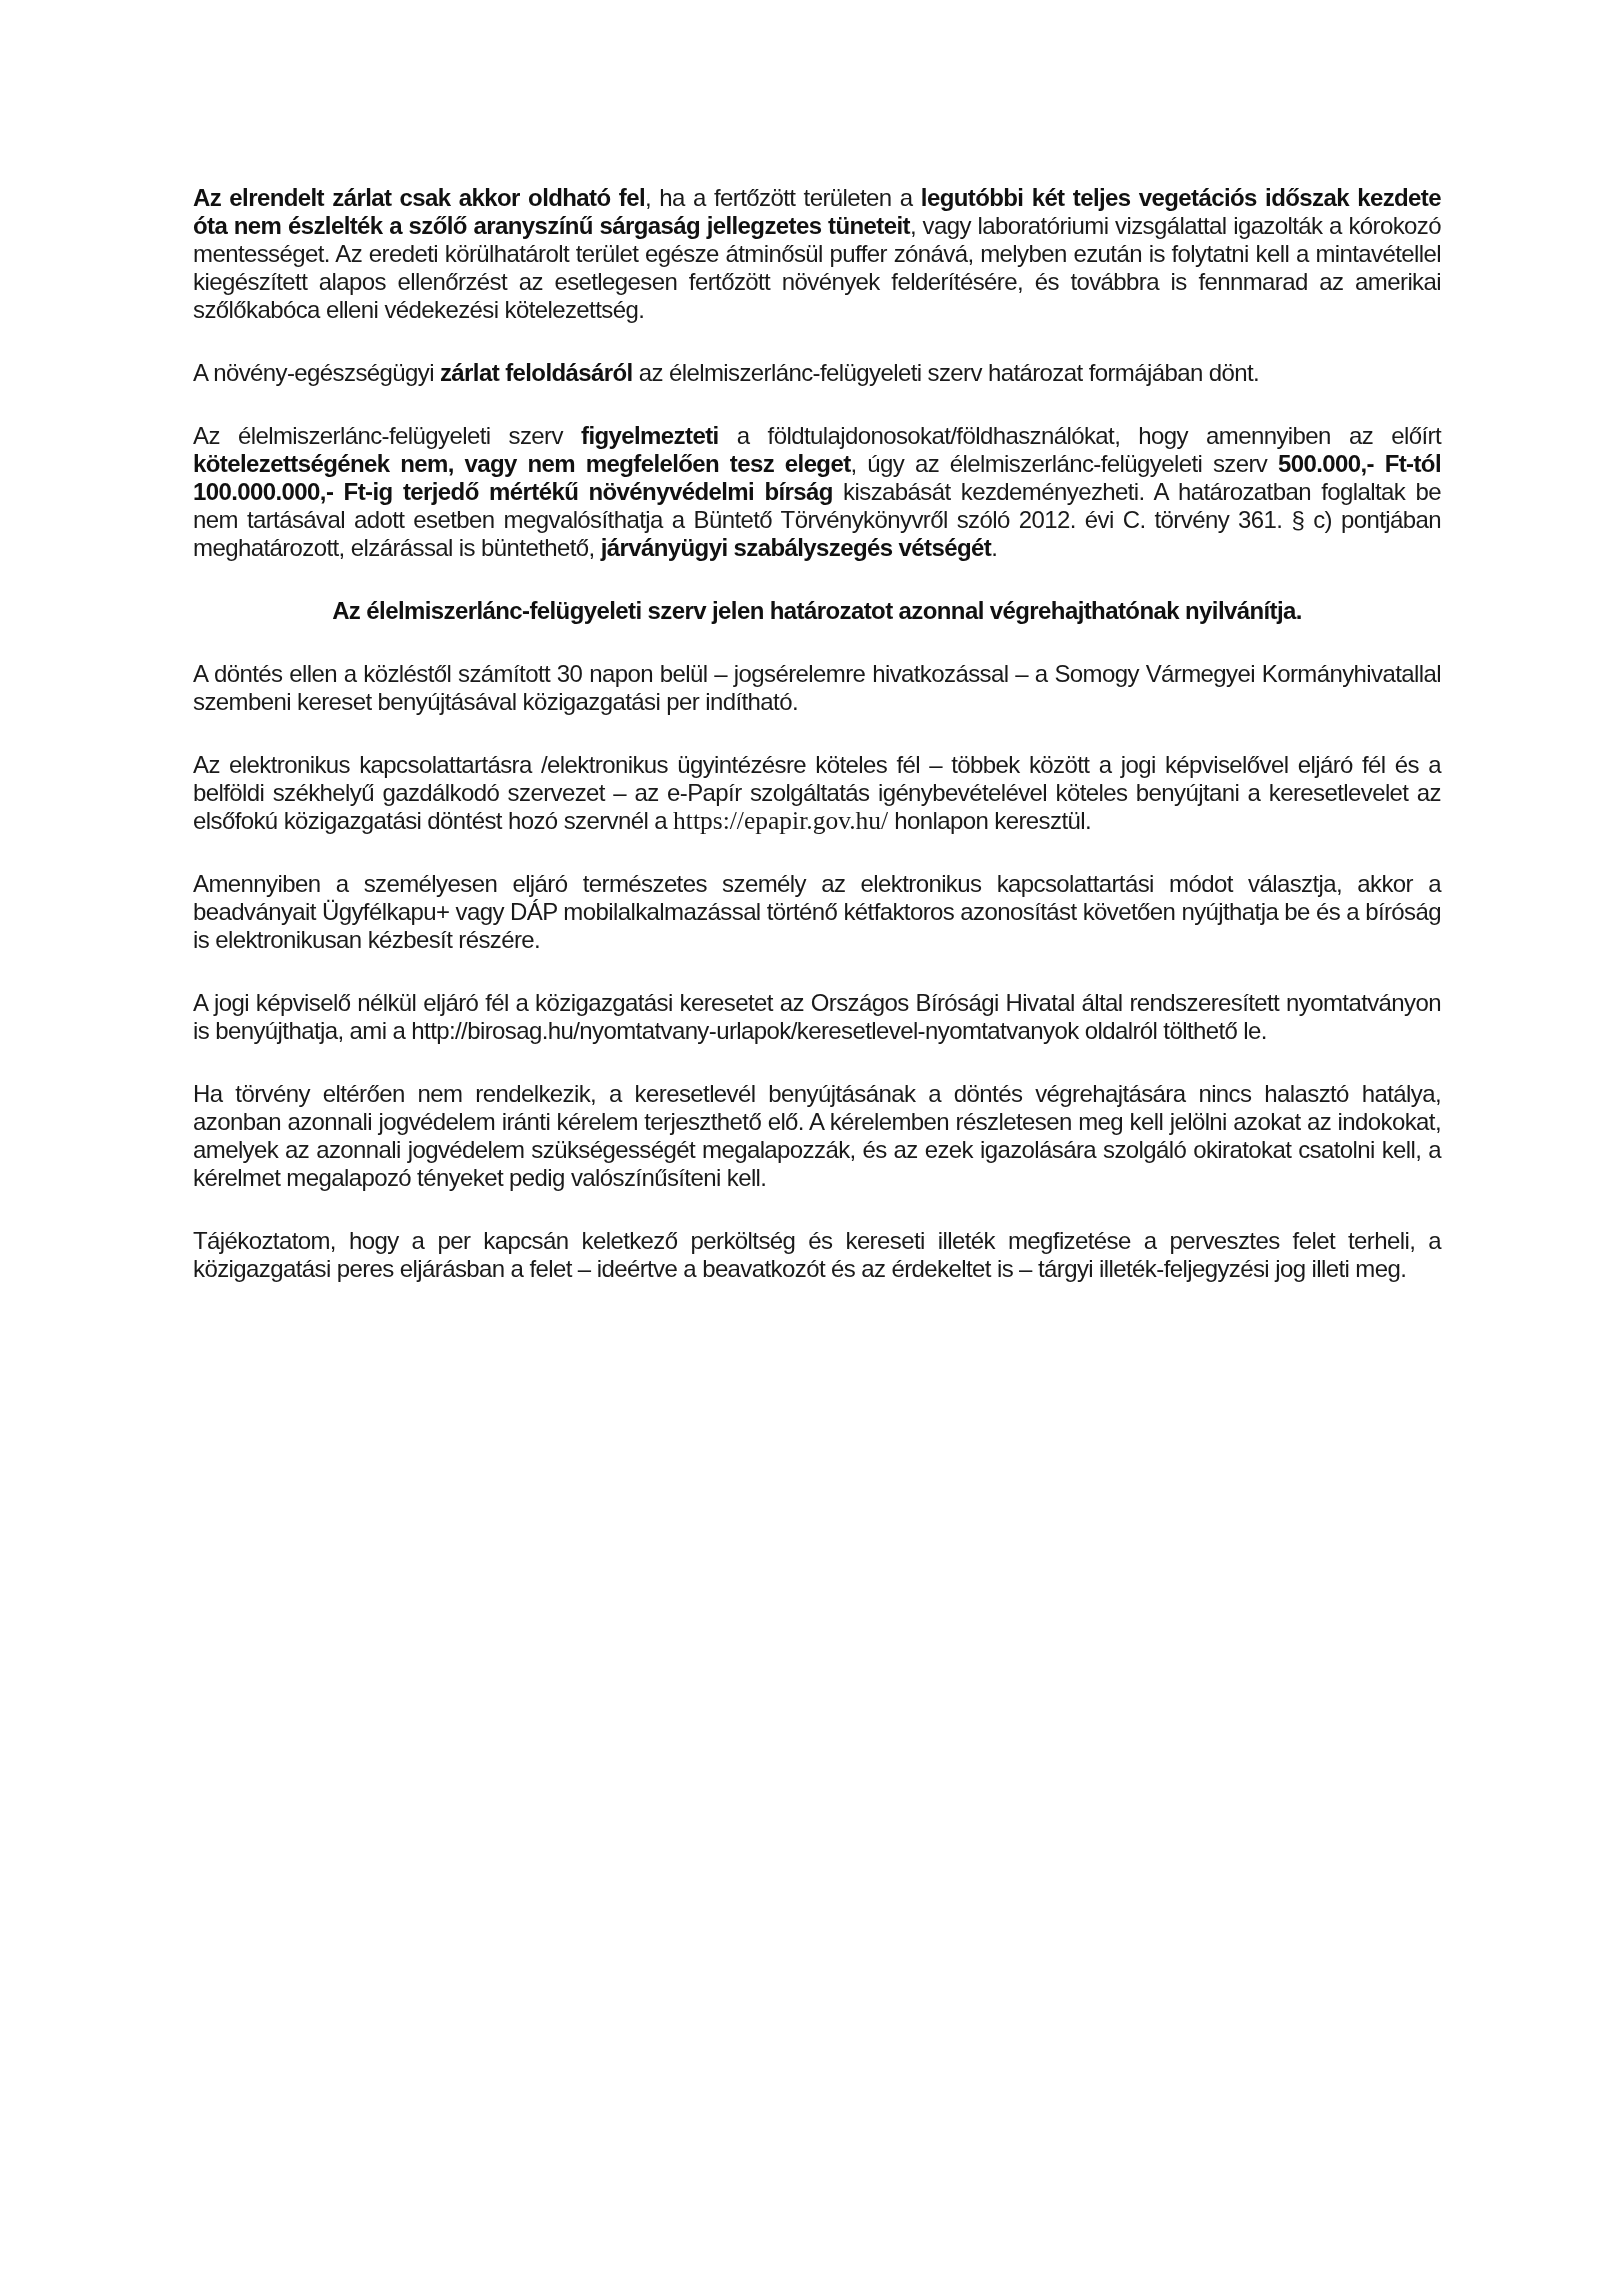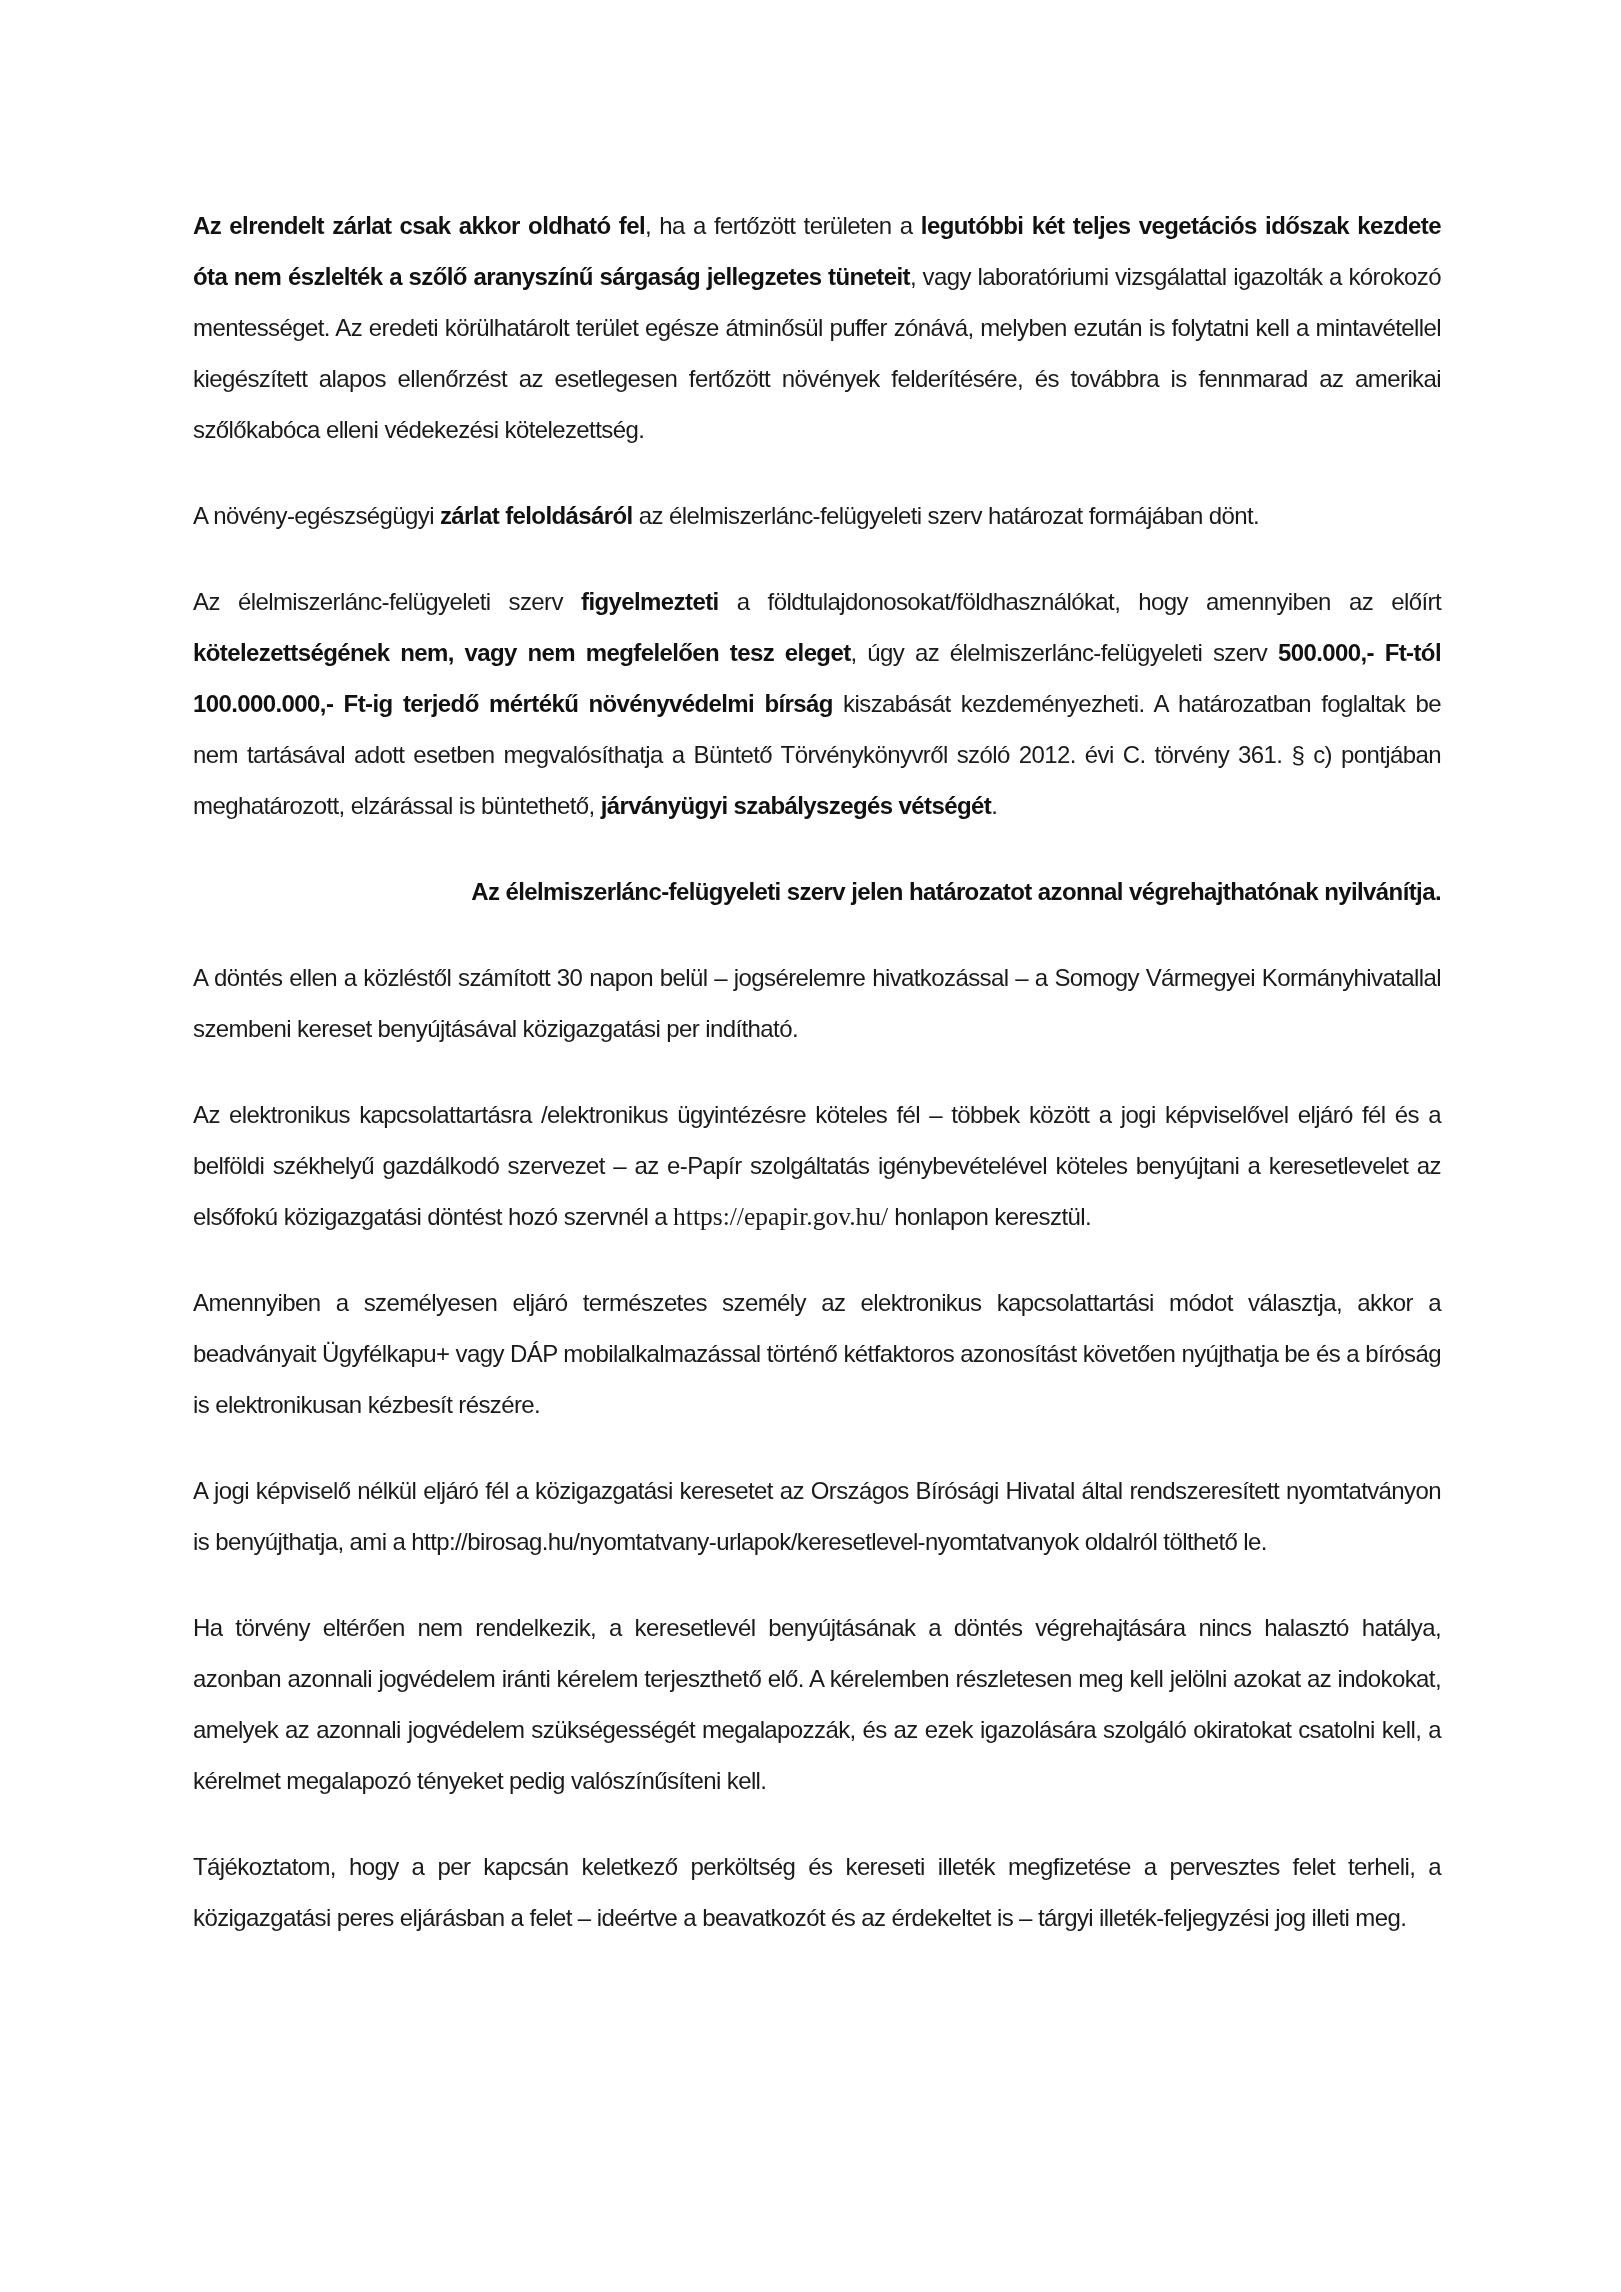--- a/index.html
+++ b/index.html
@@ -1,24 +1,24 @@
 <!DOCTYPE html>
 <html><head>
 <meta charset="utf-8">
 <style>
   html, body { margin: 0; padding: 0; background: #ffffff; }
   body { width: 1621px; height: 2293px; position: relative; overflow: hidden; }
   .page {
-    position: absolute; left: 193px; top: 200px; width: 1248px;
+    position: absolute; left: 193px; top: 184px; width: 1248px;
     font-family: "Liberation Sans", sans-serif;
-    font-size: 24px; line-height: 51px; color: #1a1a1a;
+    font-size: 24px; line-height: 28px; color: #1a1a1a;
     letter-spacing: -0.6px;
   }
   .para { margin: 0 0 35px 0; text-align: justify; }
-  .para.left { text-align: right; }
+  .para.left { text-align: center; }
   b { font-weight: bold; color: #111; }
   .serif { font-family: Liberation Serif, serif; font-size: 25.5px; letter-spacing: 0; }
 </style>
 </head>
 <body>
 
 <div class="page">
   <p class="para">
     <b>Az elrendelt zárlat csak akkor oldható fel</b><span>, ha a fertőzött területen a </span><b>legutóbbi két teljes vegetációs időszak kezdete óta nem észlelték a szőlő aranyszínű sárgaság jellegzetes tüneteit</b><span>, vagy laboratóriumi vizsgálattal igazolták a kórokozó mentességet. Az eredeti körülhatárolt terület egésze átminősül puffer zónává, melyben ezután is folytatni kell a mintavétellel kiegészített alapos ellenőrzést az esetlegesen fertőzött növények felderítésére, és továbbra is fennmarad az amerikai szőlőkabóca elleni védekezési kötelezettség.</span>
   </p>

